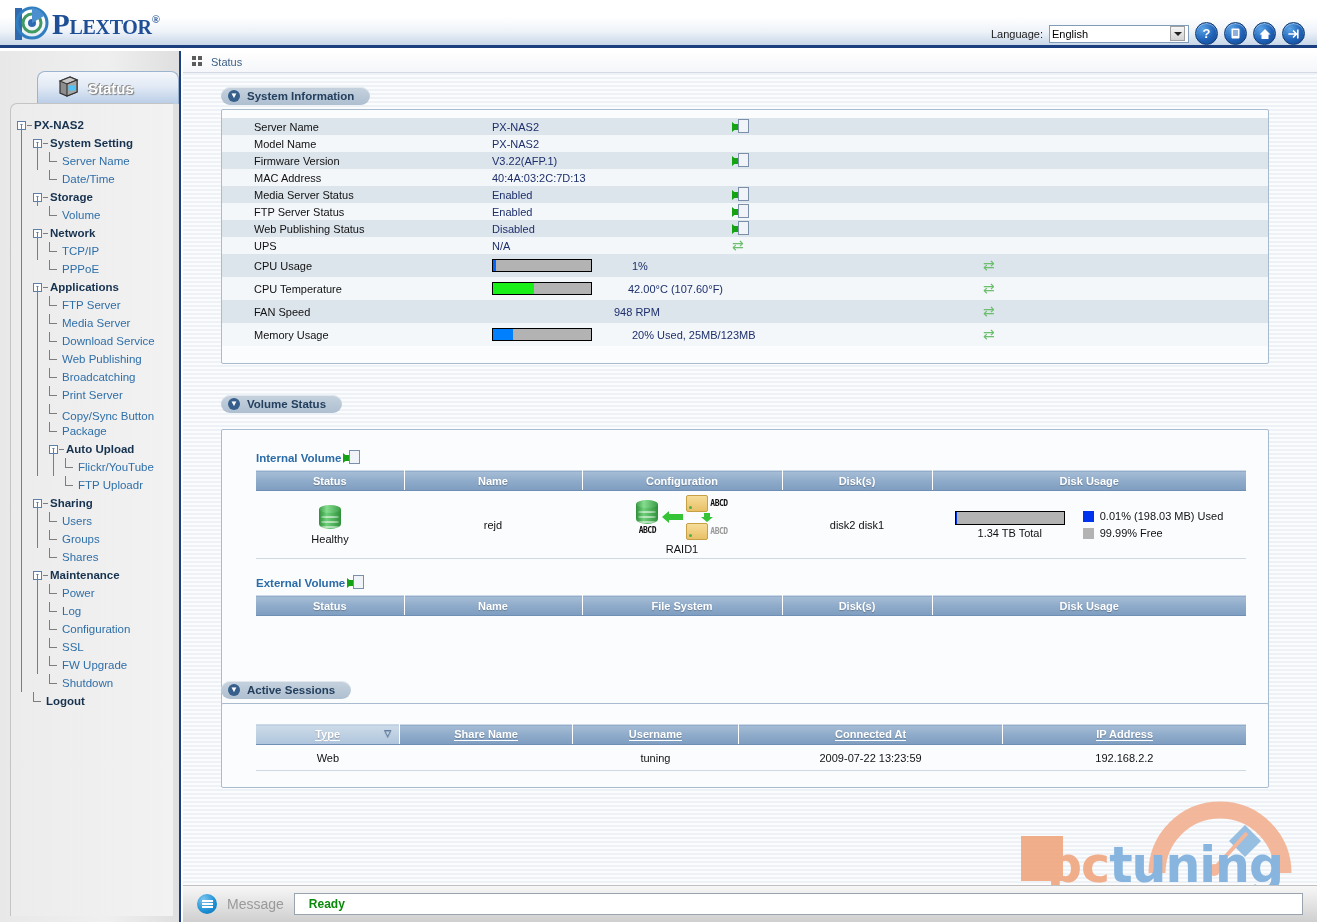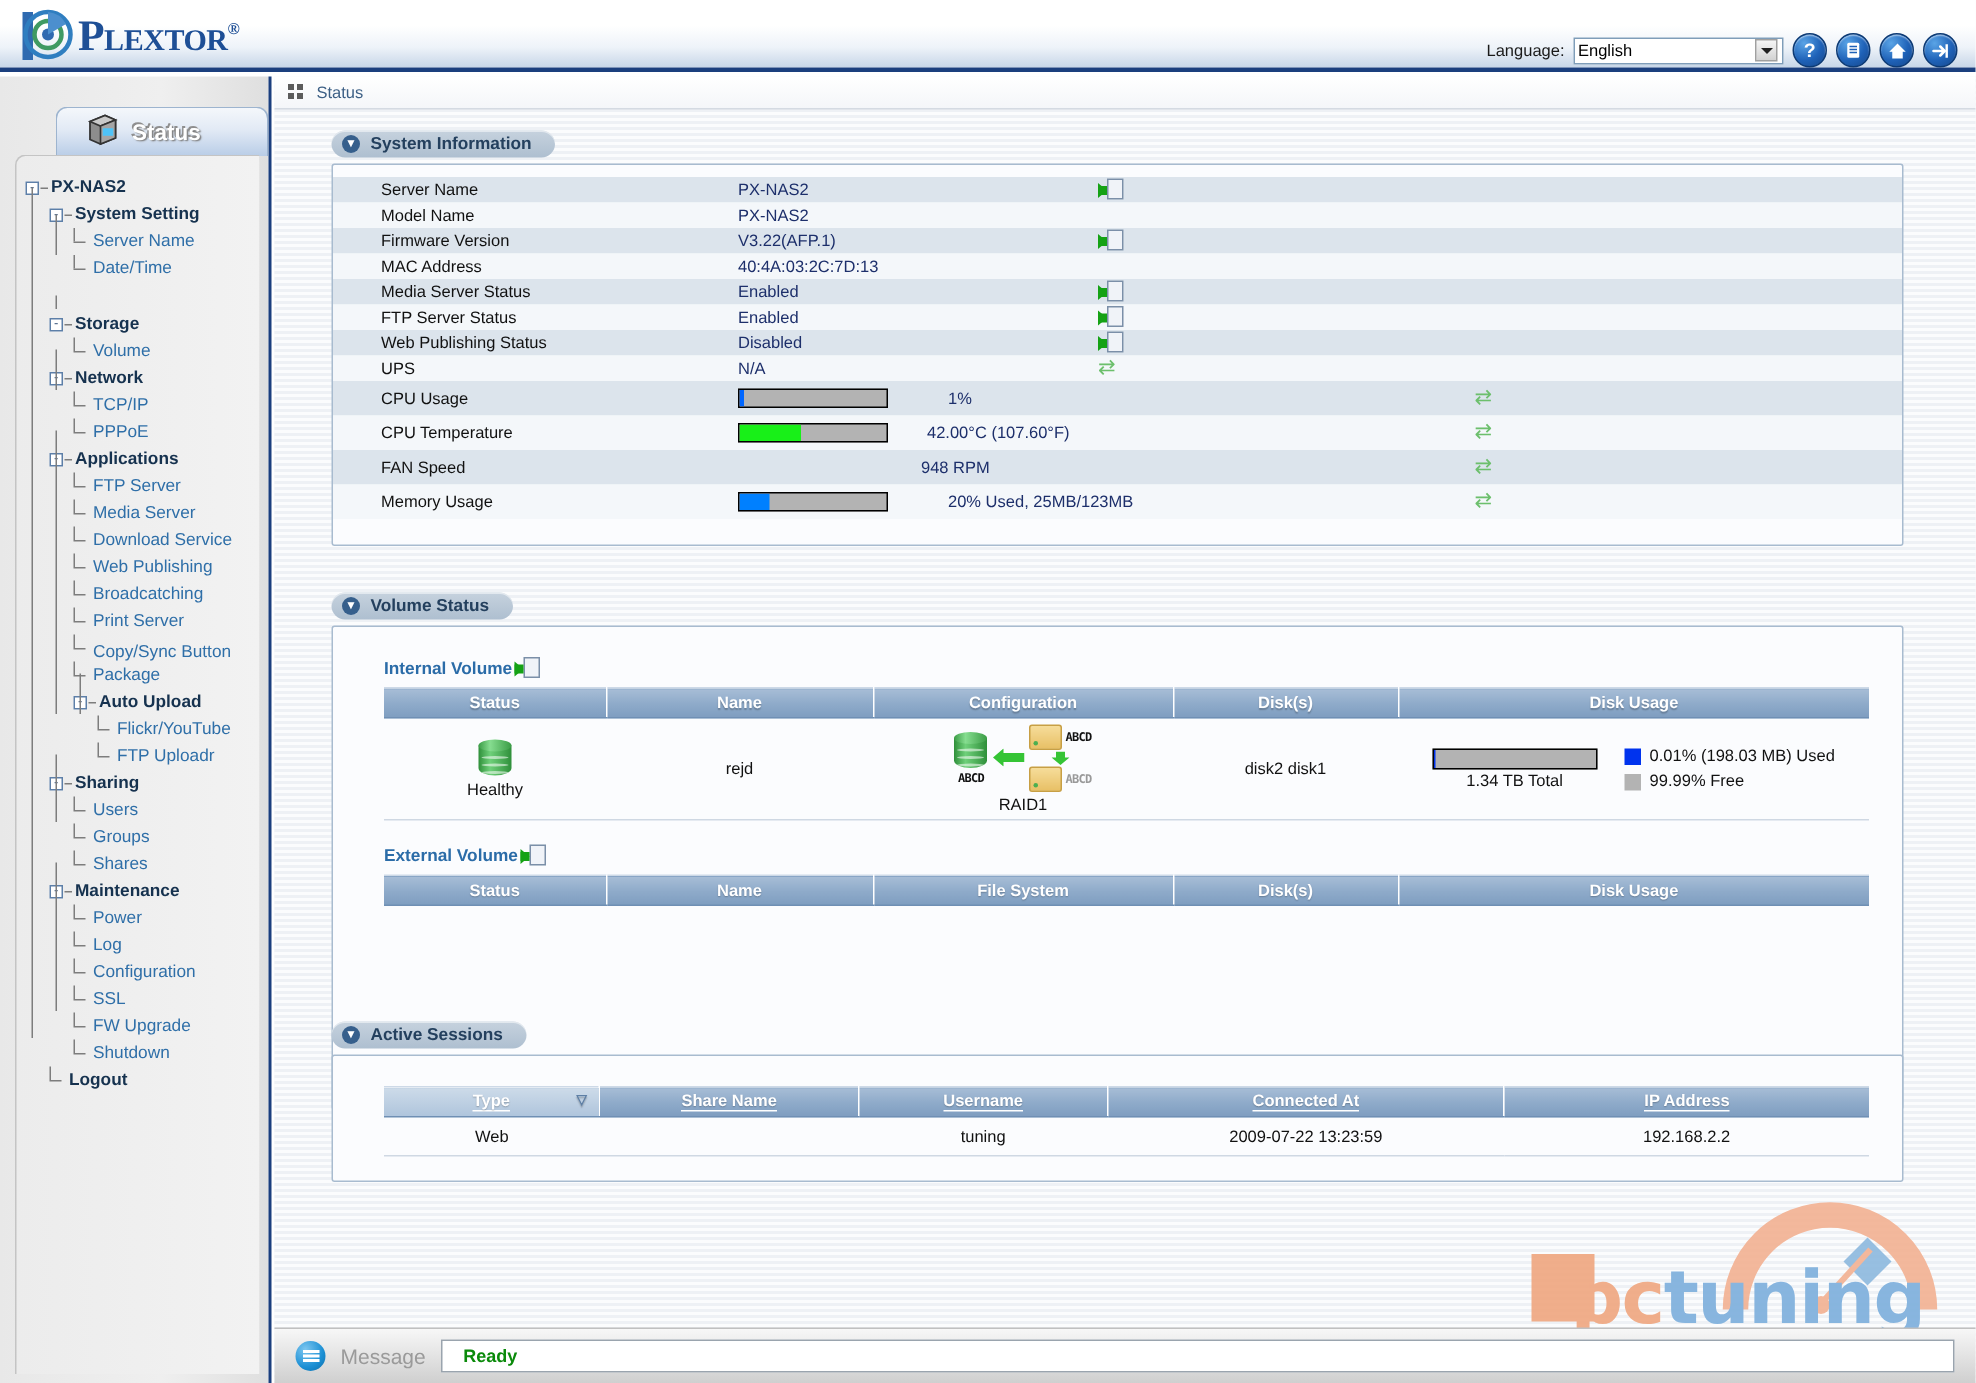--- a/index.html
+++ b/index.html
@@ -323,21 +323,21 @@
         <span class="tlabel-bold">System Setting</span>
       </div>
       <div class="tnode" style="padding-left: 32px;">
         <span class="elbow"></span>
         <span class="tlabel-link">Server Name</span>
       </div>
       <div class="tnode" style="padding-left: 32px;">
         <span class="elbow"></span>
         <span class="tlabel-link">Date/Time</span>
       </div>
-      <div class="tnode" style="padding-left: 16px; margin-top: 19px;">
+      <div class="tnode" style="padding-left: 16px;">
         <span class="tgl">-</span>
         <span class="dash"></span>
         <span class="tlabel-bold">Storage</span>
       </div>
       <div class="tnode" style="padding-left: 32px;">
         <span class="elbow"></span>
         <span class="tlabel-link">Volume</span>
       </div>
       <div class="tnode" style="padding-left: 16px;">
         <span class="tgl">-</span>
@@ -571,21 +571,21 @@
             <span class="ico-refresh">⇄</span>
           </div>
         </div>
         <div class="si-row tall even">
           <div class="si-key">CPU Temperature</div>
           <div class="si-bar-wrap">
             <div class="bar-shell">
               <div class="bar-fill" style="width: 42%; background: rgb(24, 240, 24);"></div>
             </div>
           </div>
-          <div class="si-bar-val" style="margin-left: 4px;">42.00°C (107.60°F)</div>
+          <div class="si-bar-val" style="margin-left: 14px;">42.00°C (107.60°F)</div>
           <div class="si-ico" style="margin-left: auto; margin-right: 245px;">
             <span class="ico-refresh">⇄</span>
           </div>
         </div>
         <div class="si-row tall odd">
           <div class="si-key" style="width: 270px;">FAN Speed</div>
           <div class="si-bar-wrap"></div>
           <div class="si-bar-val" style="margin-left: 0px;">948 RPM</div>
           <div class="si-ico" style="margin-left: auto; margin-right: 245px;">
             <span class="ico-refresh">⇄</span>
@@ -605,21 +605,21 @@
         </div>
       </div>
   </div>
 
   <div style="position:absolute;left:38px;top:344px;">
     <div class="sec-header">
       <span class="circ-dn">▼</span>
       <span>Volume Status</span>
     </div>
   </div>
-  <div class="panel" style="position:absolute;left:38px;top:366px;width:1048px;height:323px;padding:20px 34px 0 34px;">
+  <div class="panel" style="position:absolute;left:38px;top:378px;width:1048px;height:323px;padding:20px 34px 0 34px;">
 
     <div class="sect-link" style="margin-bottom:4px;">
       <span>Internal Volume</span>
       <span class="ico-goto">
           <span class="pg"></span>
           <span class="arb"></span>
           <span class="ar"></span>
         </span>
     </div>
     <table class="vtable" style="width:990px;">

